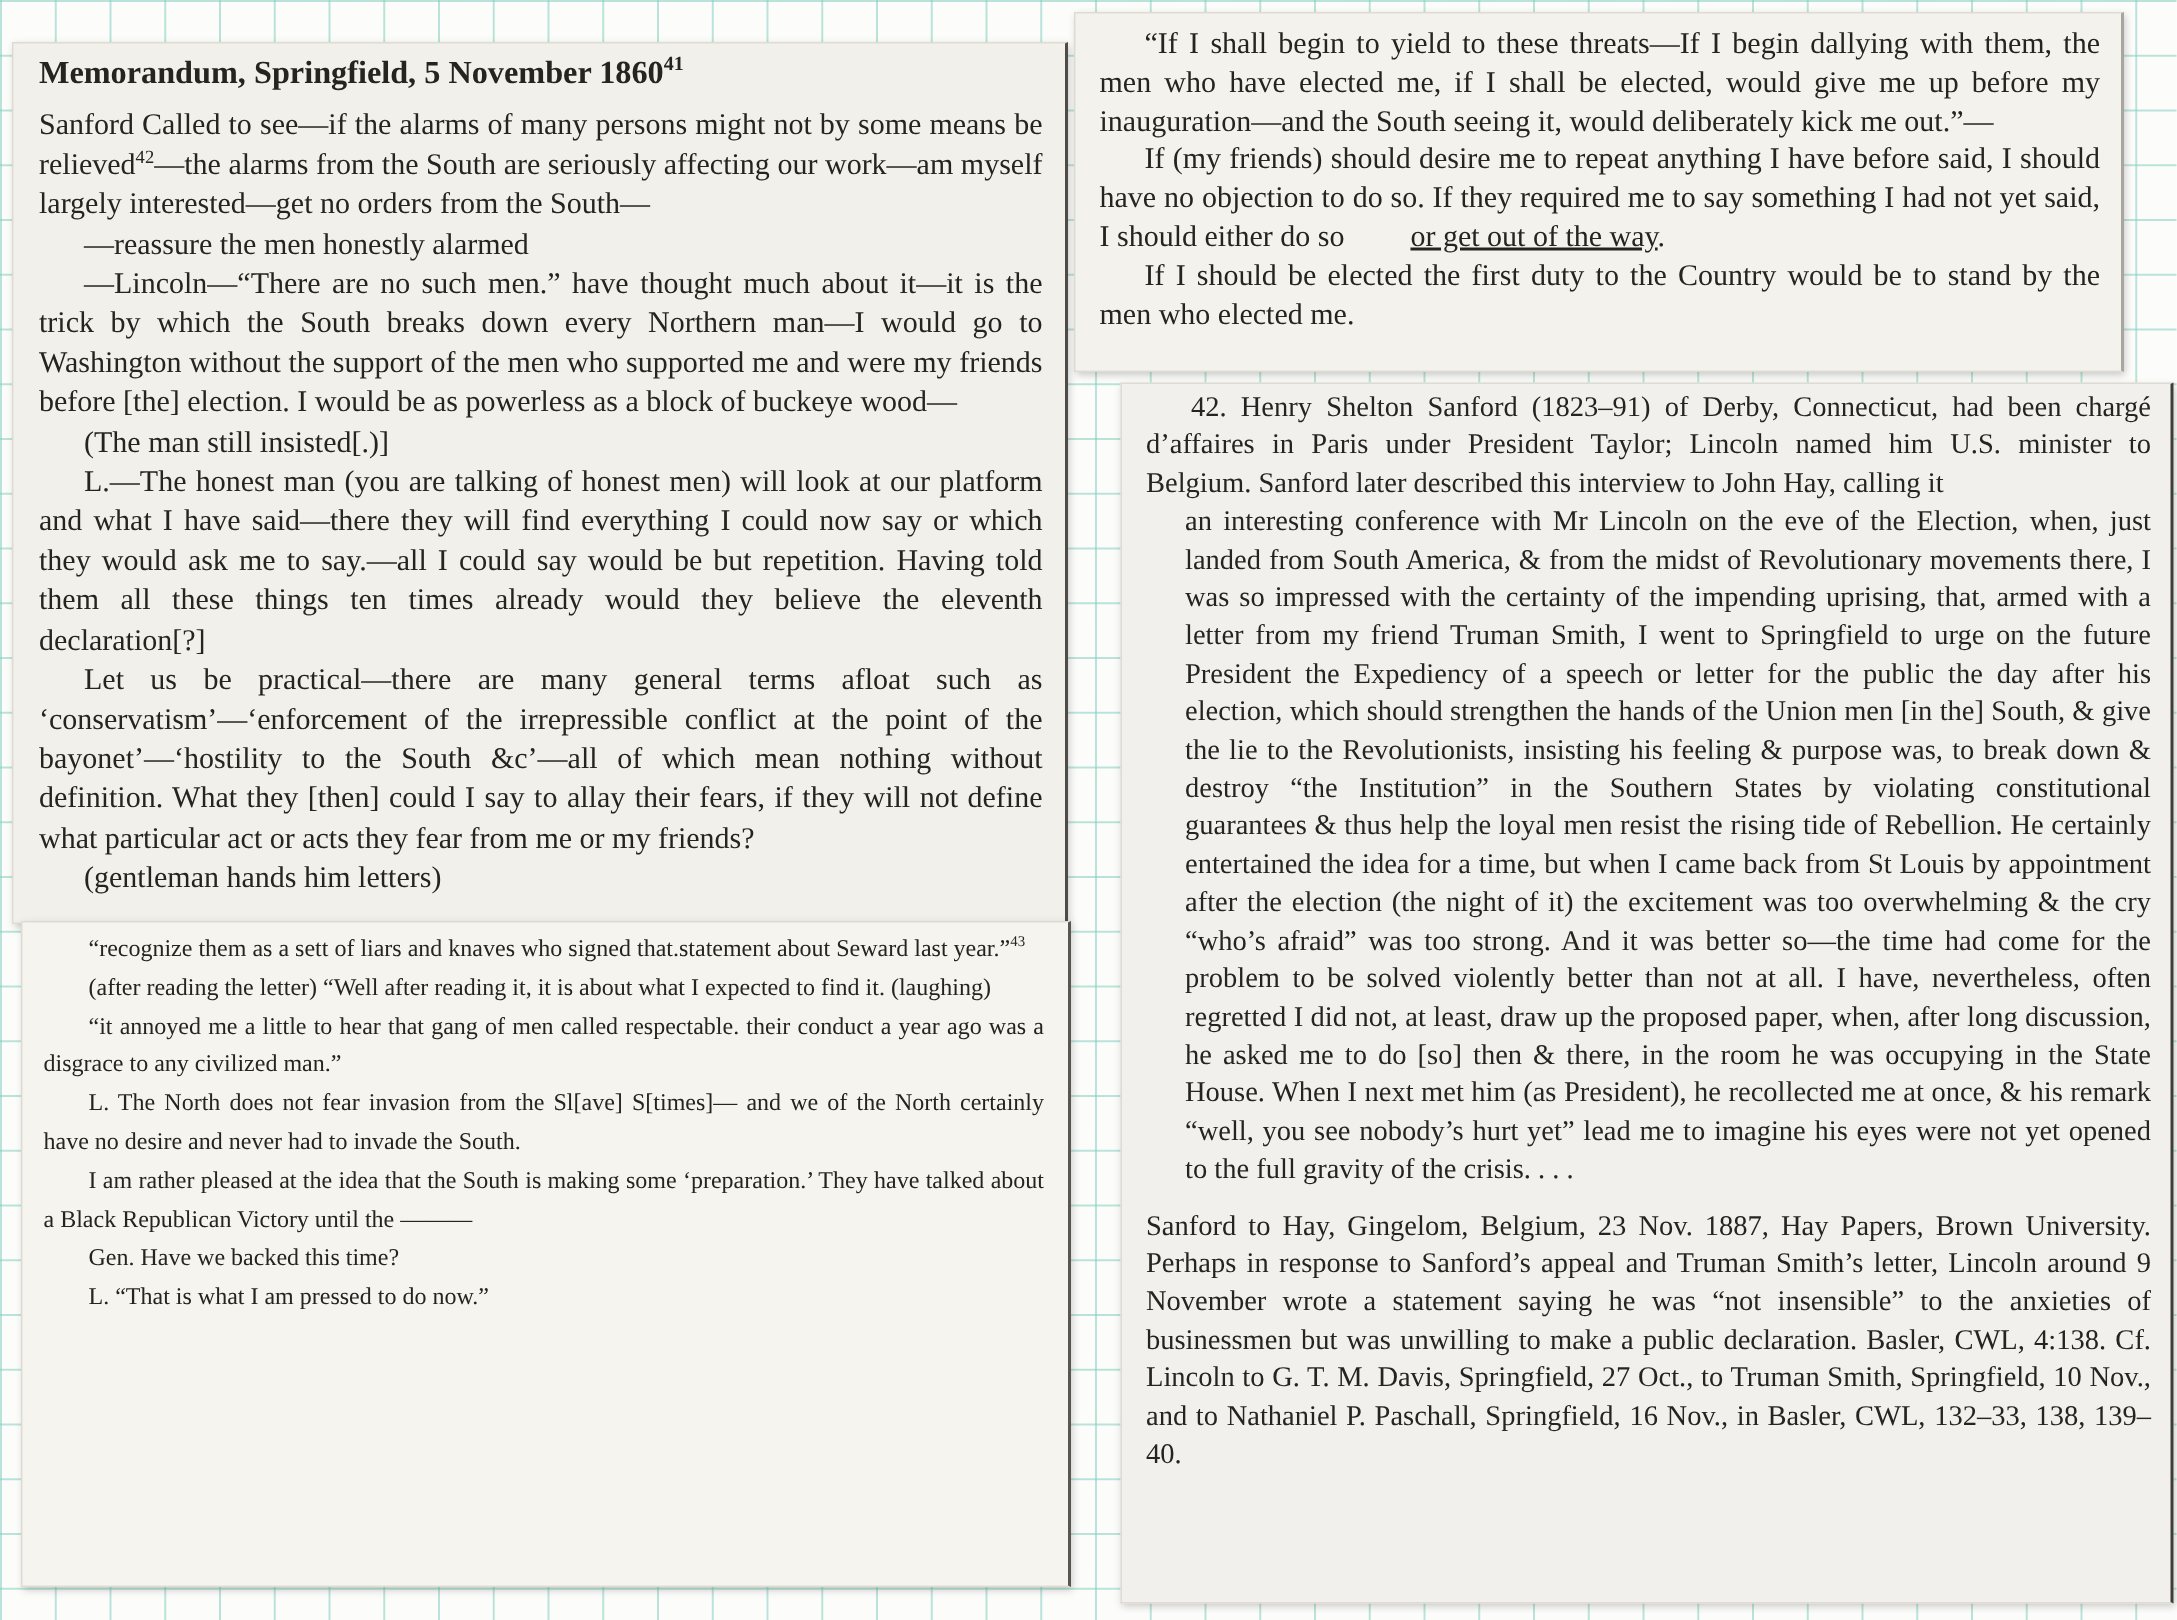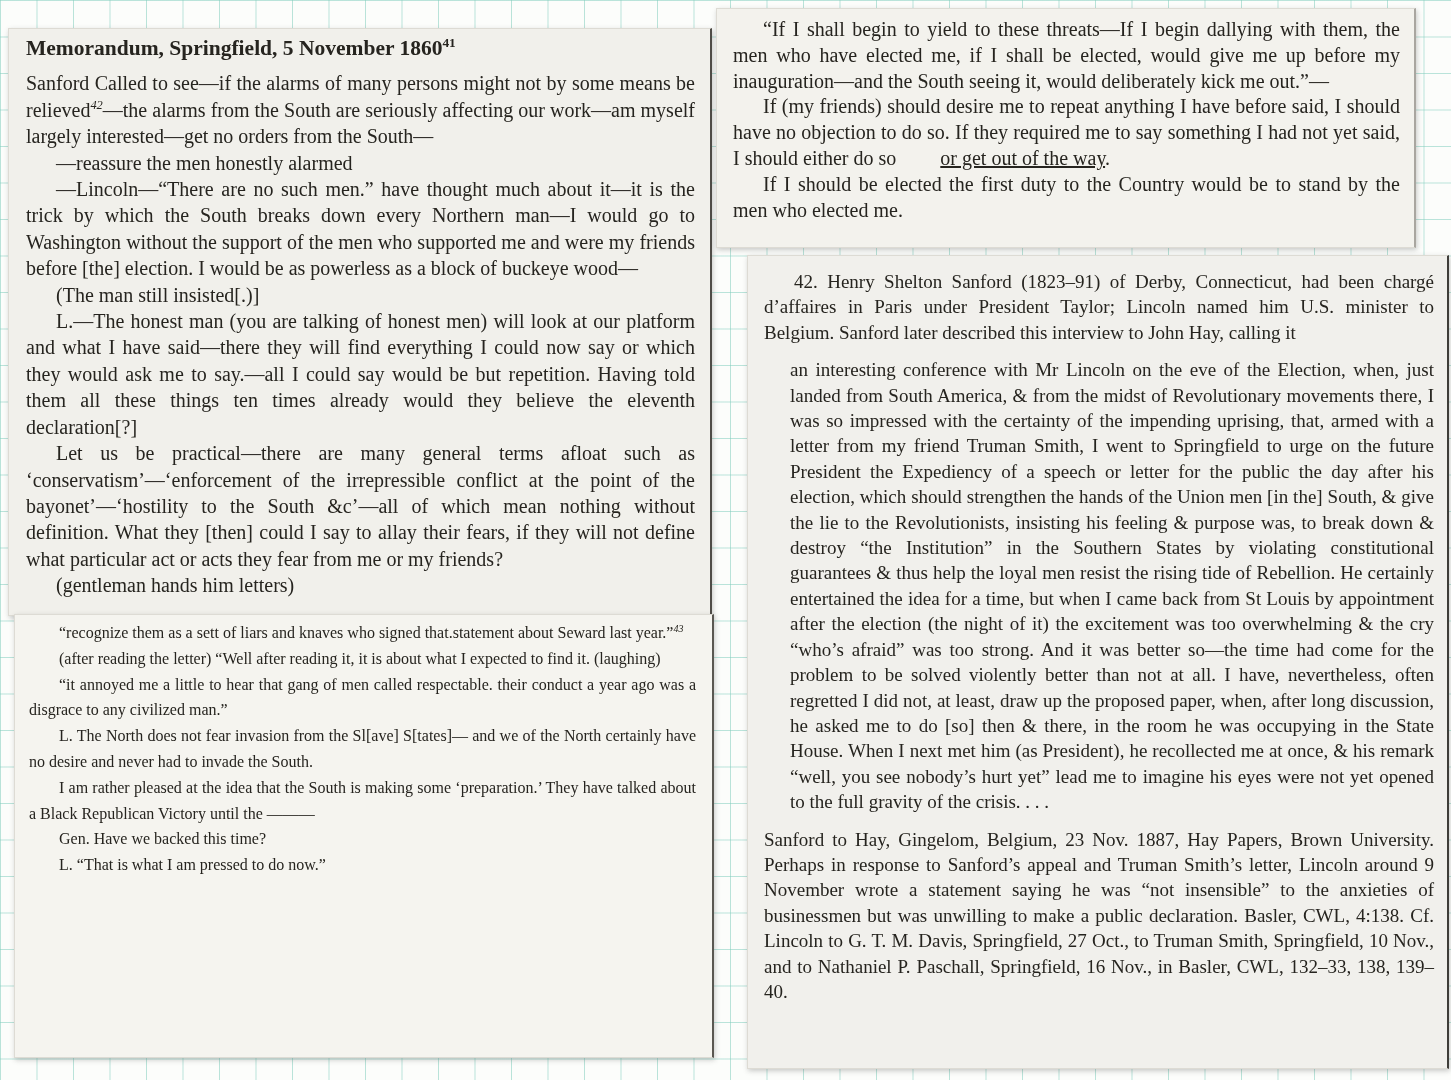--- a/index.html
+++ b/index.html
@@ -41,45 +41,44 @@
   }
   .clipping.right-top {
     left: 716px; top: 8px; width: 700px; height: 240px;
     padding: 8px 14px 4px 16px;
     background: #f3f2ed;
     border-right: 2px solid #a9a6a0;
     font-size: 20px; line-height: 25.8px;
   }
   .clipping.right-bottom {
     left: 747px; top: 255px; width: 702px; height: 814px;
-    padding: 13px 13px 4px 16px;
+    padding: 3px 13px 4px 16px;
     background: #f1f0ec;
     border-right: 2px solid #3f3d39;
     font-size: 19px; line-height: 25.4px;
   }
   p.para {
     margin: 0;
     text-align: justify;
     text-indent: 0;
   }
   p.para.indent { text-indent: 30px; }
   p.para.title {
     font-size: 21.5px;
     margin-bottom: 9px;
     text-align: left;
   }
   p.para.quote {
     margin-left: 26px;
-    margin-top: 12px;
     margin-bottom: 12px;
   }
   .s-b { font-weight: bold; }
   .s-i { }
   .s-u { text-decoration: underline; margin-left: 39px; }
-  .s-sup { vertical-align: super; font-size: 0.62em; line-height: 0; font-style: italic; }
+  .s-sup { vertical-align: super; font-size: 0.62em; line-height: 0; }
   .s-bsup { font-weight: bold; vertical-align: super; font-size: 0.62em; line-height: 0; }
 </style>
 </head>
 <body>
 
 <div class="page">
   <div class="clipping left-top">
       <p class="para title"><span class="s-b">Memorandum, Springfield, 5 November 1860</span><span class="s-bsup">41</span></p>
       <p class="para"><span>Sanford Called to see—if the alarms of many persons might not by some means be relieved</span><span class="s-sup">42</span><span>—the alarms from the South are seriously affecting our work—am myself largely interested—get no orders from the South—</span></p>
       <p class="para indent"><span>—reassure the men honestly alarmed</span></p>
@@ -87,21 +86,21 @@
       <p class="para indent"><span>(The man still insisted</span><span class="s-i">[.)]</span></p>
       <p class="para indent"><span>L.—The honest man (you are talking of honest men) will look at our platform and what I have said—there they will find everything I could now say or which they would ask me to say.—all I could say would be but repetition. Having told them all these things ten times already would they believe the eleventh declaration</span><span class="s-i">[?]</span></p>
       <p class="para indent"><span>Let us be practical—there are many general terms afloat such as ‘conservatism’—‘enforcement of the irrepressible conflict at the point of the bayonet’—‘hostility to the South &amp;c’—all of which mean nothing without definition. What they </span><span class="s-i">[then]</span><span> could I say to allay their fears, if they will not define what particular act or acts they fear from me or my friends?</span></p>
       <p class="para indent"><span>(gentleman hands him letters)</span></p>
     </div>
 
   <div class="clipping left-bottom">
       <p class="para indent"><span>“recognize them as a sett of liars and knaves who signed that.statement about Seward last year.”</span><span class="s-sup">43</span></p>
       <p class="para indent"><span>(after reading the letter) “Well after reading it, it is about what I expected to find it. (laughing)</span></p>
       <p class="para indent"><span>“it annoyed me a little to hear that gang of men called respectable. their conduct a year ago was a disgrace to any civilized man.”</span></p>
-      <p class="para indent"><span>L. The North does not fear invasion from the Sl</span><span class="s-i">[ave]</span><span> S</span><span class="s-i">[tates]</span><span>— and we of the North certainly have no desire and never had to invade the South.</span></p>
+      <p class="para indent"><span>L. The North does not fear invasion from the Sl</span><span class="s-i">[ave]</span><span> S</span><span class="s-i">[times]</span><span>— and we of the North certainly have no desire and never had to invade the South.</span></p>
       <p class="para indent"><span>I am rather pleased at the idea that the South is making some ‘preparation.’ They have talked about a Black Republican Victory until the ———</span></p>
       <p class="para indent"><span>Gen. Have we backed this time?</span></p>
       <p class="para indent"><span>L. “That is what I am pressed to do now.”</span></p>
     </div>
 
   <div class="clipping right-top">
       <p class="para indent"><span>“If I shall begin to yield to these threats—If I begin dallying with them, the men who have elected me, if I shall be elected, would give me up before my inauguration—and the South seeing it, would deliberately kick me out.”—</span></p>
       <p class="para indent"><span>If (my friends) should desire me to repeat anything I have before said, I should have no objection to do so. If they required me to say something I had not yet said, I should either do so </span><span class="s-u">or get out of the way</span><span>.</span></p>
       <p class="para indent"><span>If I should be elected the first duty to the Country would be to stand by the men who elected me.</span></p>
     </div>

